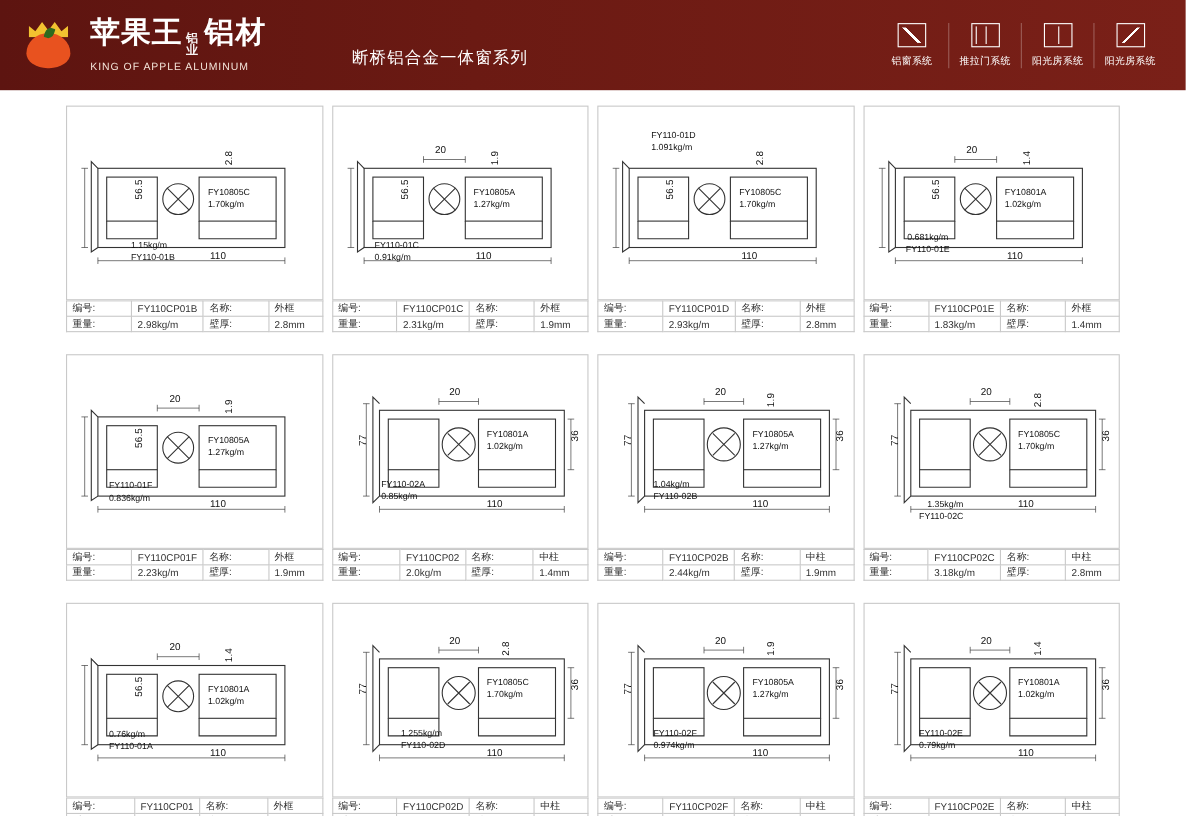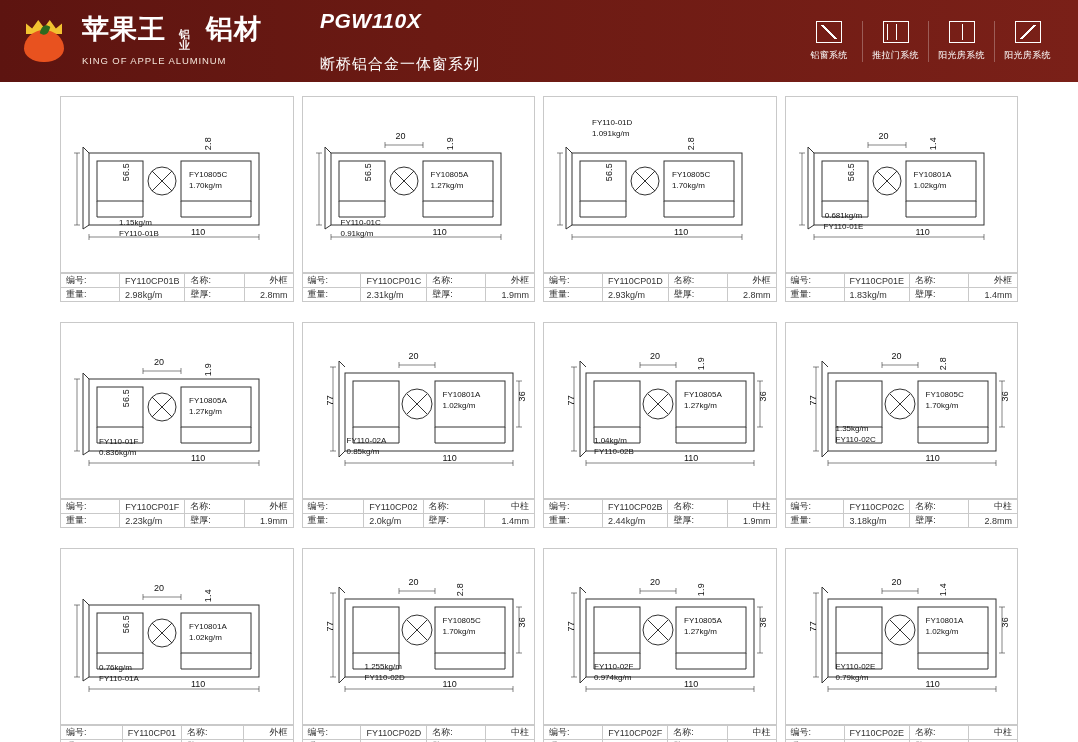--- a/index.html
+++ b/index.html
@@ -29,21 +29,21 @@
     content:""; position:absolute; left:17px; top:-5px; width:8px; height:10px;
     background:#2d6a1f; border-radius: 60% 10% 60% 10%;
     transform: rotate(20deg);
   }
   .crown {
     position: absolute; left: 8px; top: 4px; width: 36px; height: 14px;
     background: #f2c230;
     clip-path: polygon(0 100%, 0 25%, 17% 60%, 34% 0, 50% 55%, 66% 0, 83% 60%, 100% 25%, 100% 100%);
   }
   .brand-text { color: #fff; line-height: 1; }
-  .brand-cn { font-size: 27px; font-weight: bold; letter-spacing: 1px; display: flex; align-items: baseline; gap: 13px;}
+  .brand-cn { font-size: 27px; font-weight: bold; letter-spacing: 1px; display: flex; align-items: baseline; gap: 3px;}
   .brand-cn .small { font-size: 11px; line-height: 11px; opacity: .95; display:inline-block; width: 14px; }
   .brand-cn .small i { font-style: normal; display:block; }
   .brand-en { font-size: 9.5px; letter-spacing: .9px; margin-top: 5px; color: #f3e3d8; }
 
   .title-block { color: #fff; margin-left: 22px; }
   .title-main { font-size: 21px; font-weight: bold; font-style: italic; letter-spacing: .5px; }
   .title-sub { font-size: 15px; margin-top: 22px; letter-spacing: 1px; }
 
   .sys-nav { margin-left: auto; display: flex; align-items: center; font-family: Liberation Serif, serif; }
   .sys-item {
@@ -70,21 +70,21 @@
   .card { width: 237px; }
   .fig {
     border: 1px solid #c9c9c9; height: 177px; position: relative; background:#fff;
   }
   .spec-table { width: 100%; border-collapse: collapse; font-size: 9px; color:#333; }
   .spec-table td {
     border: 1px solid #c9c9c9; height: 14px; padding: 0 5px;
     white-space: nowrap; overflow: hidden;
   }
   .spec-table td.k { width: 28%; }
-  .spec-table td.v { width: 22%; text-align: right; }
+  .spec-table td.v { width: 22%; }
   .dim-v {
     position: absolute; font-size: 9px; color:#111;
     writing-mode: vertical-rl; transform: rotate(180deg);
     letter-spacing: .2px;
   }
   .dim-h { position: absolute; font-size: 9px; color:#111; }
   .lbl { position: absolute; font-size: 8px; color:#111; line-height: 11px; white-space: nowrap;}
   .svgbox { position:absolute; left:0; top:0; }
   svg { display:block; }
 </style>
@@ -106,21 +106,20 @@
             <i>铝</i>
             <i>业</i>
           </span>
           <span>铝材</span>
         </div>
         <div class="brand-en">KING OF APPLE ALUMINUM</div>
       </div>
     </div>
 
     <div class="title-block">
-      <div class="title-main">PGW110X</div>
       <div class="title-sub">断桥铝合金一体窗系列</div>
     </div>
 
     <div class="sys-nav">
       <div class="sys-item">
         <div class="sys-ico i1"></div>
         <div class="sys-label">铝窗系统</div>
       </div>
       <div class="sys-item">
         <div class="sys-ico i2"></div>
@@ -515,21 +514,21 @@
           </svg>
           <div class="dim-v" style="left:22px; top:72px;">77</div>
           <div class="dim-h" style="left:106px; top:28px;">20</div>
           <div class="dim-v" style="left:152px; top:34px;">2.8</div>
           <div class="dim-v" style="left:214px; top:68px;">36</div>
           <div class="dim-h" style="left:140px; top:130px;">110</div>
           <div class="lbl" style="left:140px; top:66px;">
             <span>FY10805C</span><br>
             <span>1.70kg/m</span>
           </div>
-          <div class="lbl" style="left:50px; top:100px;">
+          <div class="lbl" style="left:50px; top:130px;text-align:right;">
             <span>1.35kg/m</span><br>
             <span>FY110-02C</span>
           </div>
         </div>
         <table class="spec-table">
           <tbody>
               <tr>
             <td class="k">编号:</td>
             <td>FY110CP02C</td>
             <td class="k">名称:</td>

